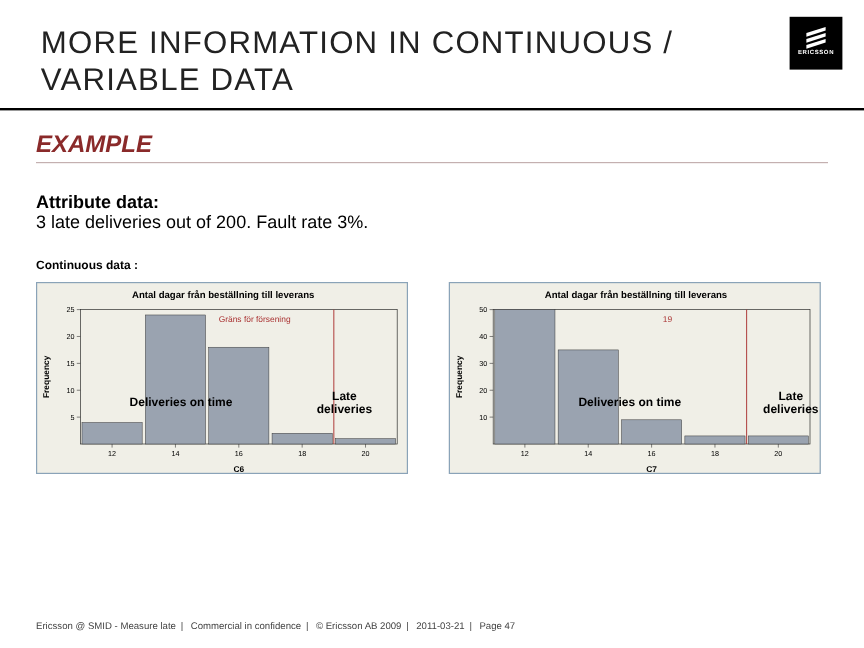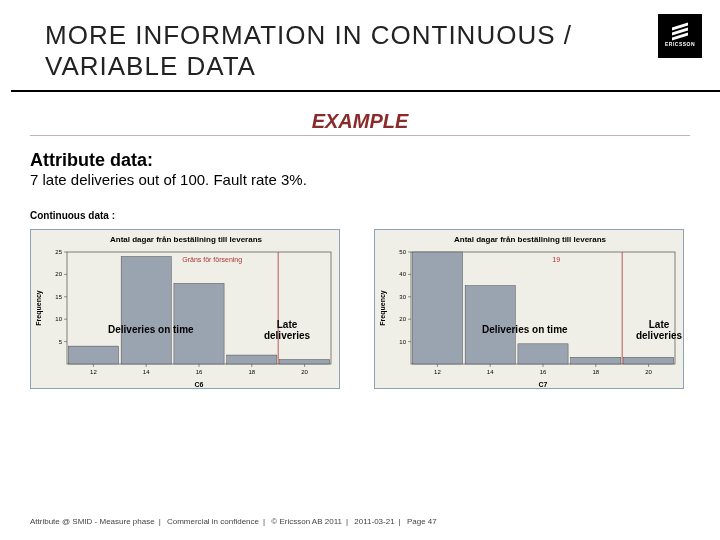--- a/index.html
+++ b/index.html
@@ -8,21 +8,20 @@
     font-family: Arial, Helvetica, sans-serif;
     background: #fff;
     position: relative;
     overflow: hidden;
   }
   .title-block {
     padding: 20px 30px 8px 34px;
     border-bottom: 2px solid #000;
     margin-bottom: 18px;
     position: relative;
-    margin-left: 11px;
   }
   .title {
     font-family: "Arial Narrow", Arial, sans-serif;
     font-weight: 300;
     font-size: 26px;
     letter-spacing: 1px;
     color: #222;
     font-stretch: condensed;
   }
   .logo {
@@ -41,24 +40,23 @@
   .logo .name { color:#fff; font-size:5px; letter-spacing:0.5px; font-weight:bold; }
   .content { padding: 0 30px; }
   .example-h {
     font-family: Arial, sans-serif;
     font-weight: bold;
     font-style: italic;
     font-size: 20px;
     color: #8a2a2a;
     border-bottom: 1px solid #c4b0b0;
     padding-bottom: 2px;
-    margin-bottom: 14px;
-    text-align: center;
+    margin-bottom: 24px;
   }
-  .attr-label { font-weight: bold; font-size: 18px; }
+  .attr-label { font-weight: bold; font-size: 15px; }
   .attr-text { font-size: 15px; margin-bottom: 22px; }
   .cont-label { font-weight: bold; font-size: 10px; margin-bottom: 8px; }
   .charts-row { display:flex; gap:28px; position:relative; }
   .chart-wrap { position:relative; width: 358px; }
   .chart-overlay { position:absolute; font-size:10px; font-weight:bold; white-space:nowrap; pointer-events:none; }
   svg.histogram { display:block; background:#f0efe7; border:1px solid #8aa3b8; }
   .footer {
     position:absolute; left:30px; bottom:14px;
     font-size:8px; color:#444;
   }
@@ -75,21 +73,21 @@
         <div class="stripe"></div>
         <div class="stripe"></div>
     </div>
     <div class="name">ERICSSON</div>
   </div>
 </div>
 
 <div class="content">
   <div class="example-h">EXAMPLE</div>
   <div class="attr-label">Attribute data:</div>
-  <div class="attr-text">7 late deliveries out of 100. Fault rate 3%.</div>
+  <div class="attr-text">3 late deliveries out of 200. Fault rate 3%.</div>
   <div class="cont-label">Continuous data :</div>
 
   <div class="charts-row">
     <div class="chart-wrap">
       <svg class="histogram" id="chart0" width="310" height="160">
           <rect x="36" y="22" width="264" height="112" fill="#f0efe7" stroke="#333" stroke-width="0.6"></rect>
           <text x="155" y="12" text-anchor="middle" font-size="8" font-weight="bold" font-family="Arial">Antal dagar från beställning till leverans</text>
           <text x="181.20000000000002" y="32" text-anchor="middle" font-size="7" font-family="Arial" fill="#a33">Gräns för försening</text>
           <line x1="33" y1="111.6" x2="36" y2="111.6" stroke="#333" stroke-width="0.5"></line>
           <text x="31" y="113.6" text-anchor="end" font-size="6" font-family="Arial">5</text>
@@ -161,18 +159,18 @@
         </svg>
       <div class="chart-overlay" style="left:108px; top:95px;">Deliveries on time</div>
       <div class="chart-overlay" style="left:260px; top:90px;">
         <span style="display:block; text-align:center; width:50px; white-space:normal;">Late deliveries</span>
       </div>
     </div>
   </div>
 </div>
 
 <div class="footer">
-  <span>Attribute @ SMID - Measure phase</span><span class="sep">|</span>
+  <span>Ericsson @ SMID - Measure late</span><span class="sep">|</span>
   <span>Commercial in confidence</span><span class="sep">|</span>
-  <span>© Ericsson AB 2011</span><span class="sep">|</span>
+  <span>© Ericsson AB 2009</span><span class="sep">|</span>
   <span>2011-03-21</span><span class="sep">|</span>
   <span>Page 47</span>
 </div>
 
 </body></html>

